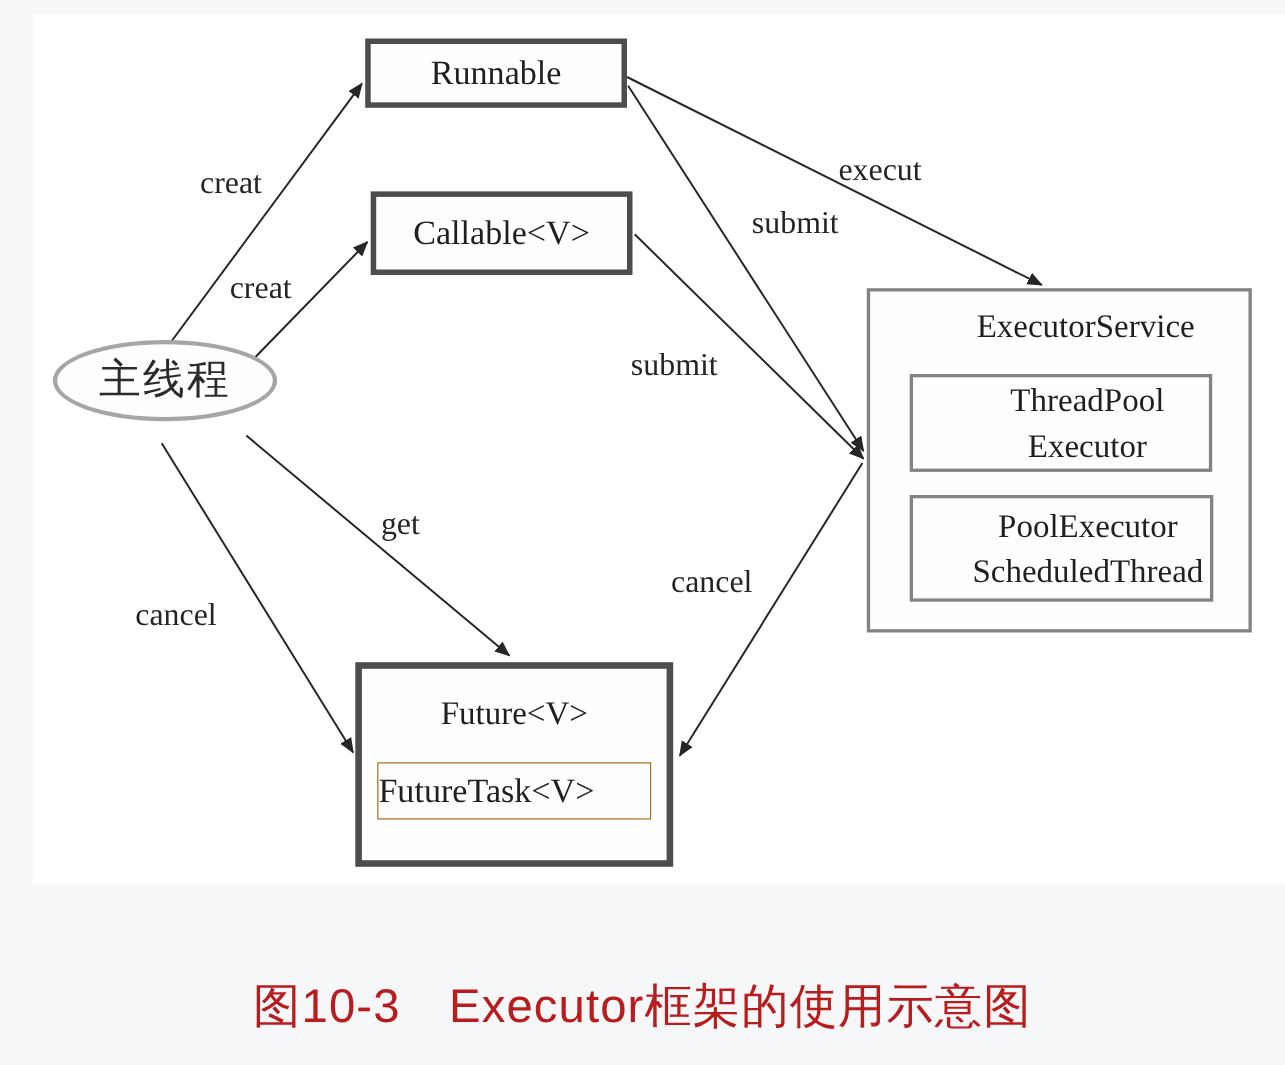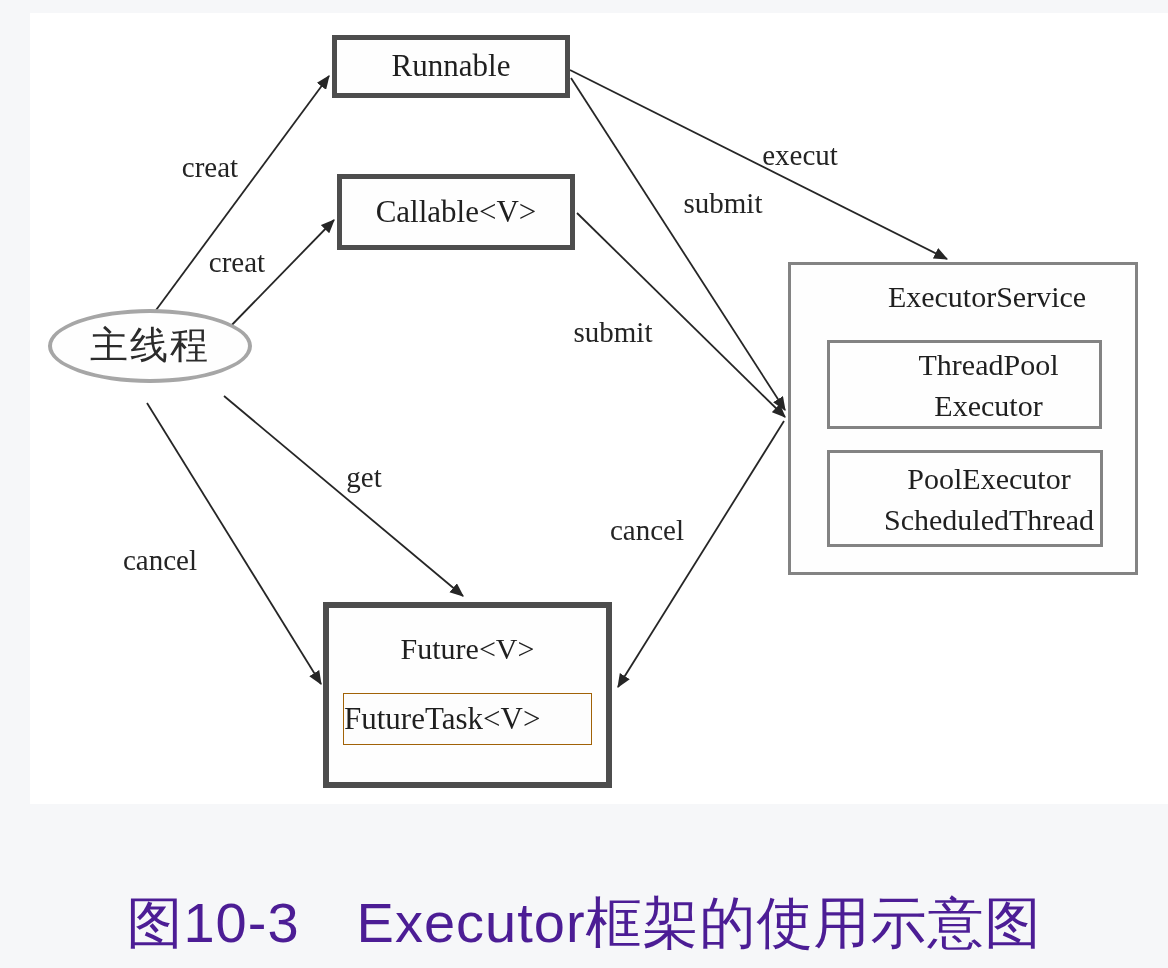--- a/index.html
+++ b/index.html
@@ -89,23 +89,23 @@
   .lbl-submit-callable { left: 613px; top: 332px; }
   .lbl-get             { left: 364px; top: 477px; text-align: center; }
   .lbl-cancel          { left: 160px; top: 560px; }
   .lbl-return          { left: 647px; top: 530px; }
   .caption {
     position: absolute;
     left: 0; top: 886px;
     width: 1168px;
     text-align: center;
     font-family: "Liberation Sans", "DejaVu Sans", sans-serif;
-    font-size: 56px;
+    font-size: 43px;
     font-weight: 500;
-    color: #4c1d95;
+    color: #b91c1c;
     letter-spacing: 1px;
   }
 </style>
 </head>
 <body>
 
 <div class="panel"></div>
 
 <svg class="wires" viewBox="0 0 1168 968" aria-hidden="true">
   <defs>

